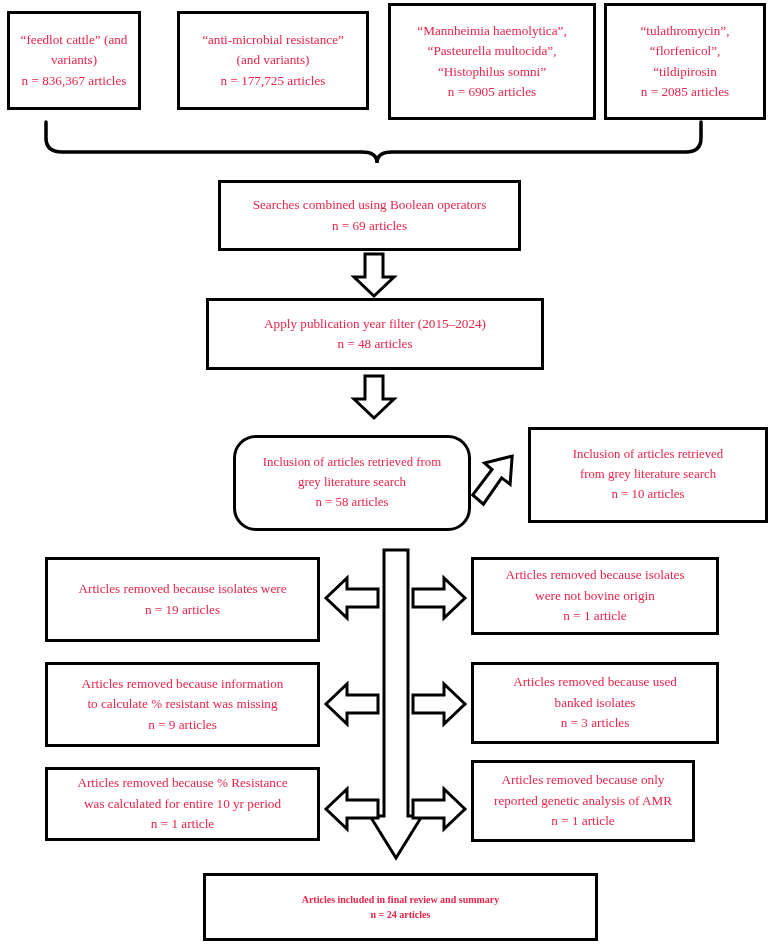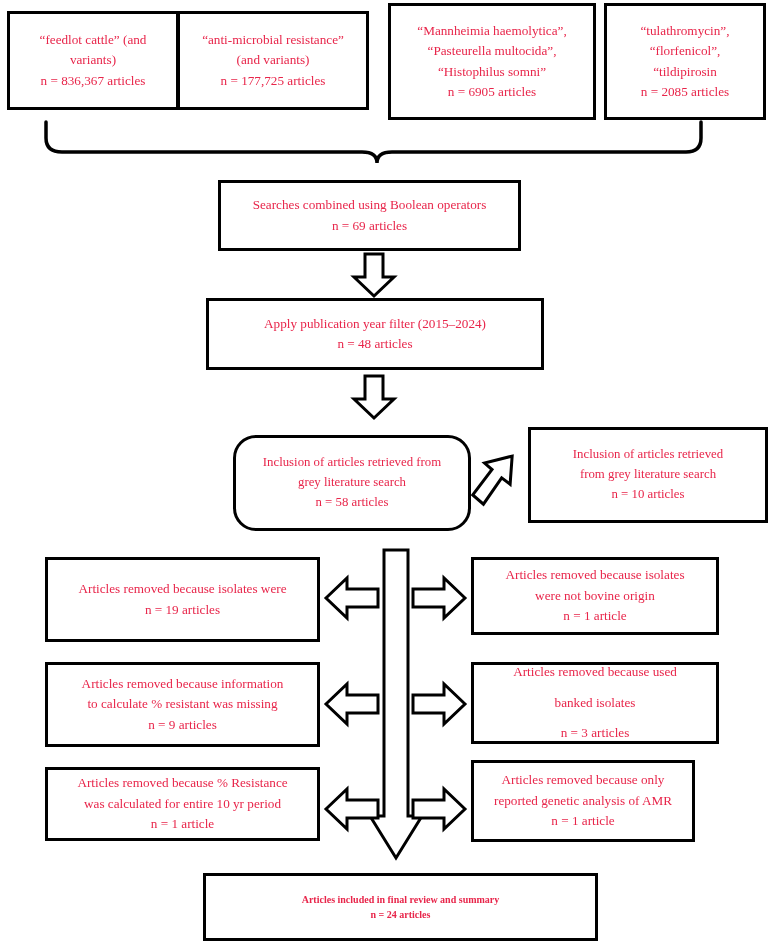--- a/index.html
+++ b/index.html
@@ -61,21 +61,21 @@
     stroke: #000000;
     stroke-width: 3.5;
     stroke-linecap: round;
   }
 </style>
 </head>
 <body>
 
 <div id="flow">
 
-  <div class="box" style="left:7px; top:11px; width:172px; height:99px;">
+  <div class="box" style="left:7px; top:11px; width:134px; height:99px;">
     <span class="line">“feedlot cattle” (and</span>
     <span class="line">variants)</span>
     <span class="line">n = 836,367 articles</span>
   </div>
 
   <div class="box" style="left:177px; top:11px; width:192px; height:99px;">
     <span class="line">“anti-microbial resistance”</span>
     <span class="line">(and variants)</span>
     <span class="line">n = 177,725 articles</span>
   </div>
@@ -166,21 +166,21 @@
   </div>
 
   <svg class="arrow-svg" style="left:324px; top:682px;" width="56" height="45" viewBox="0 0 56 45">
     <polygon points="2,22 23,2 23,13 54,13 54,31 23,31 23,42"></polygon>
   </svg>
 
   <svg class="arrow-svg" style="left:411px; top:682px;" width="56" height="45" viewBox="0 0 56 45">
     <polygon points="54,22 33,2 33,13 2,13 2,31 33,31 33,42"></polygon>
   </svg>
 
-  <div class="box" style="left:471px; top:662px; width:248px; height:82px;gap:10px;">
+  <div class="box" style="left:471px; top:662px; width:248px; height:82px;">
     <span class="line">Articles removed because used</span>
     <span class="line">banked isolates</span>
     <span class="line">n = 3 articles</span>
   </div>
 
   <div class="box" style="left:45px; top:767px; width:275px; height:74px;">
     <span class="line">Articles removed because % Resistance</span>
     <span class="line">was calculated for entire 10 yr period</span>
     <span class="line">n = 1 article</span>
   </div>

